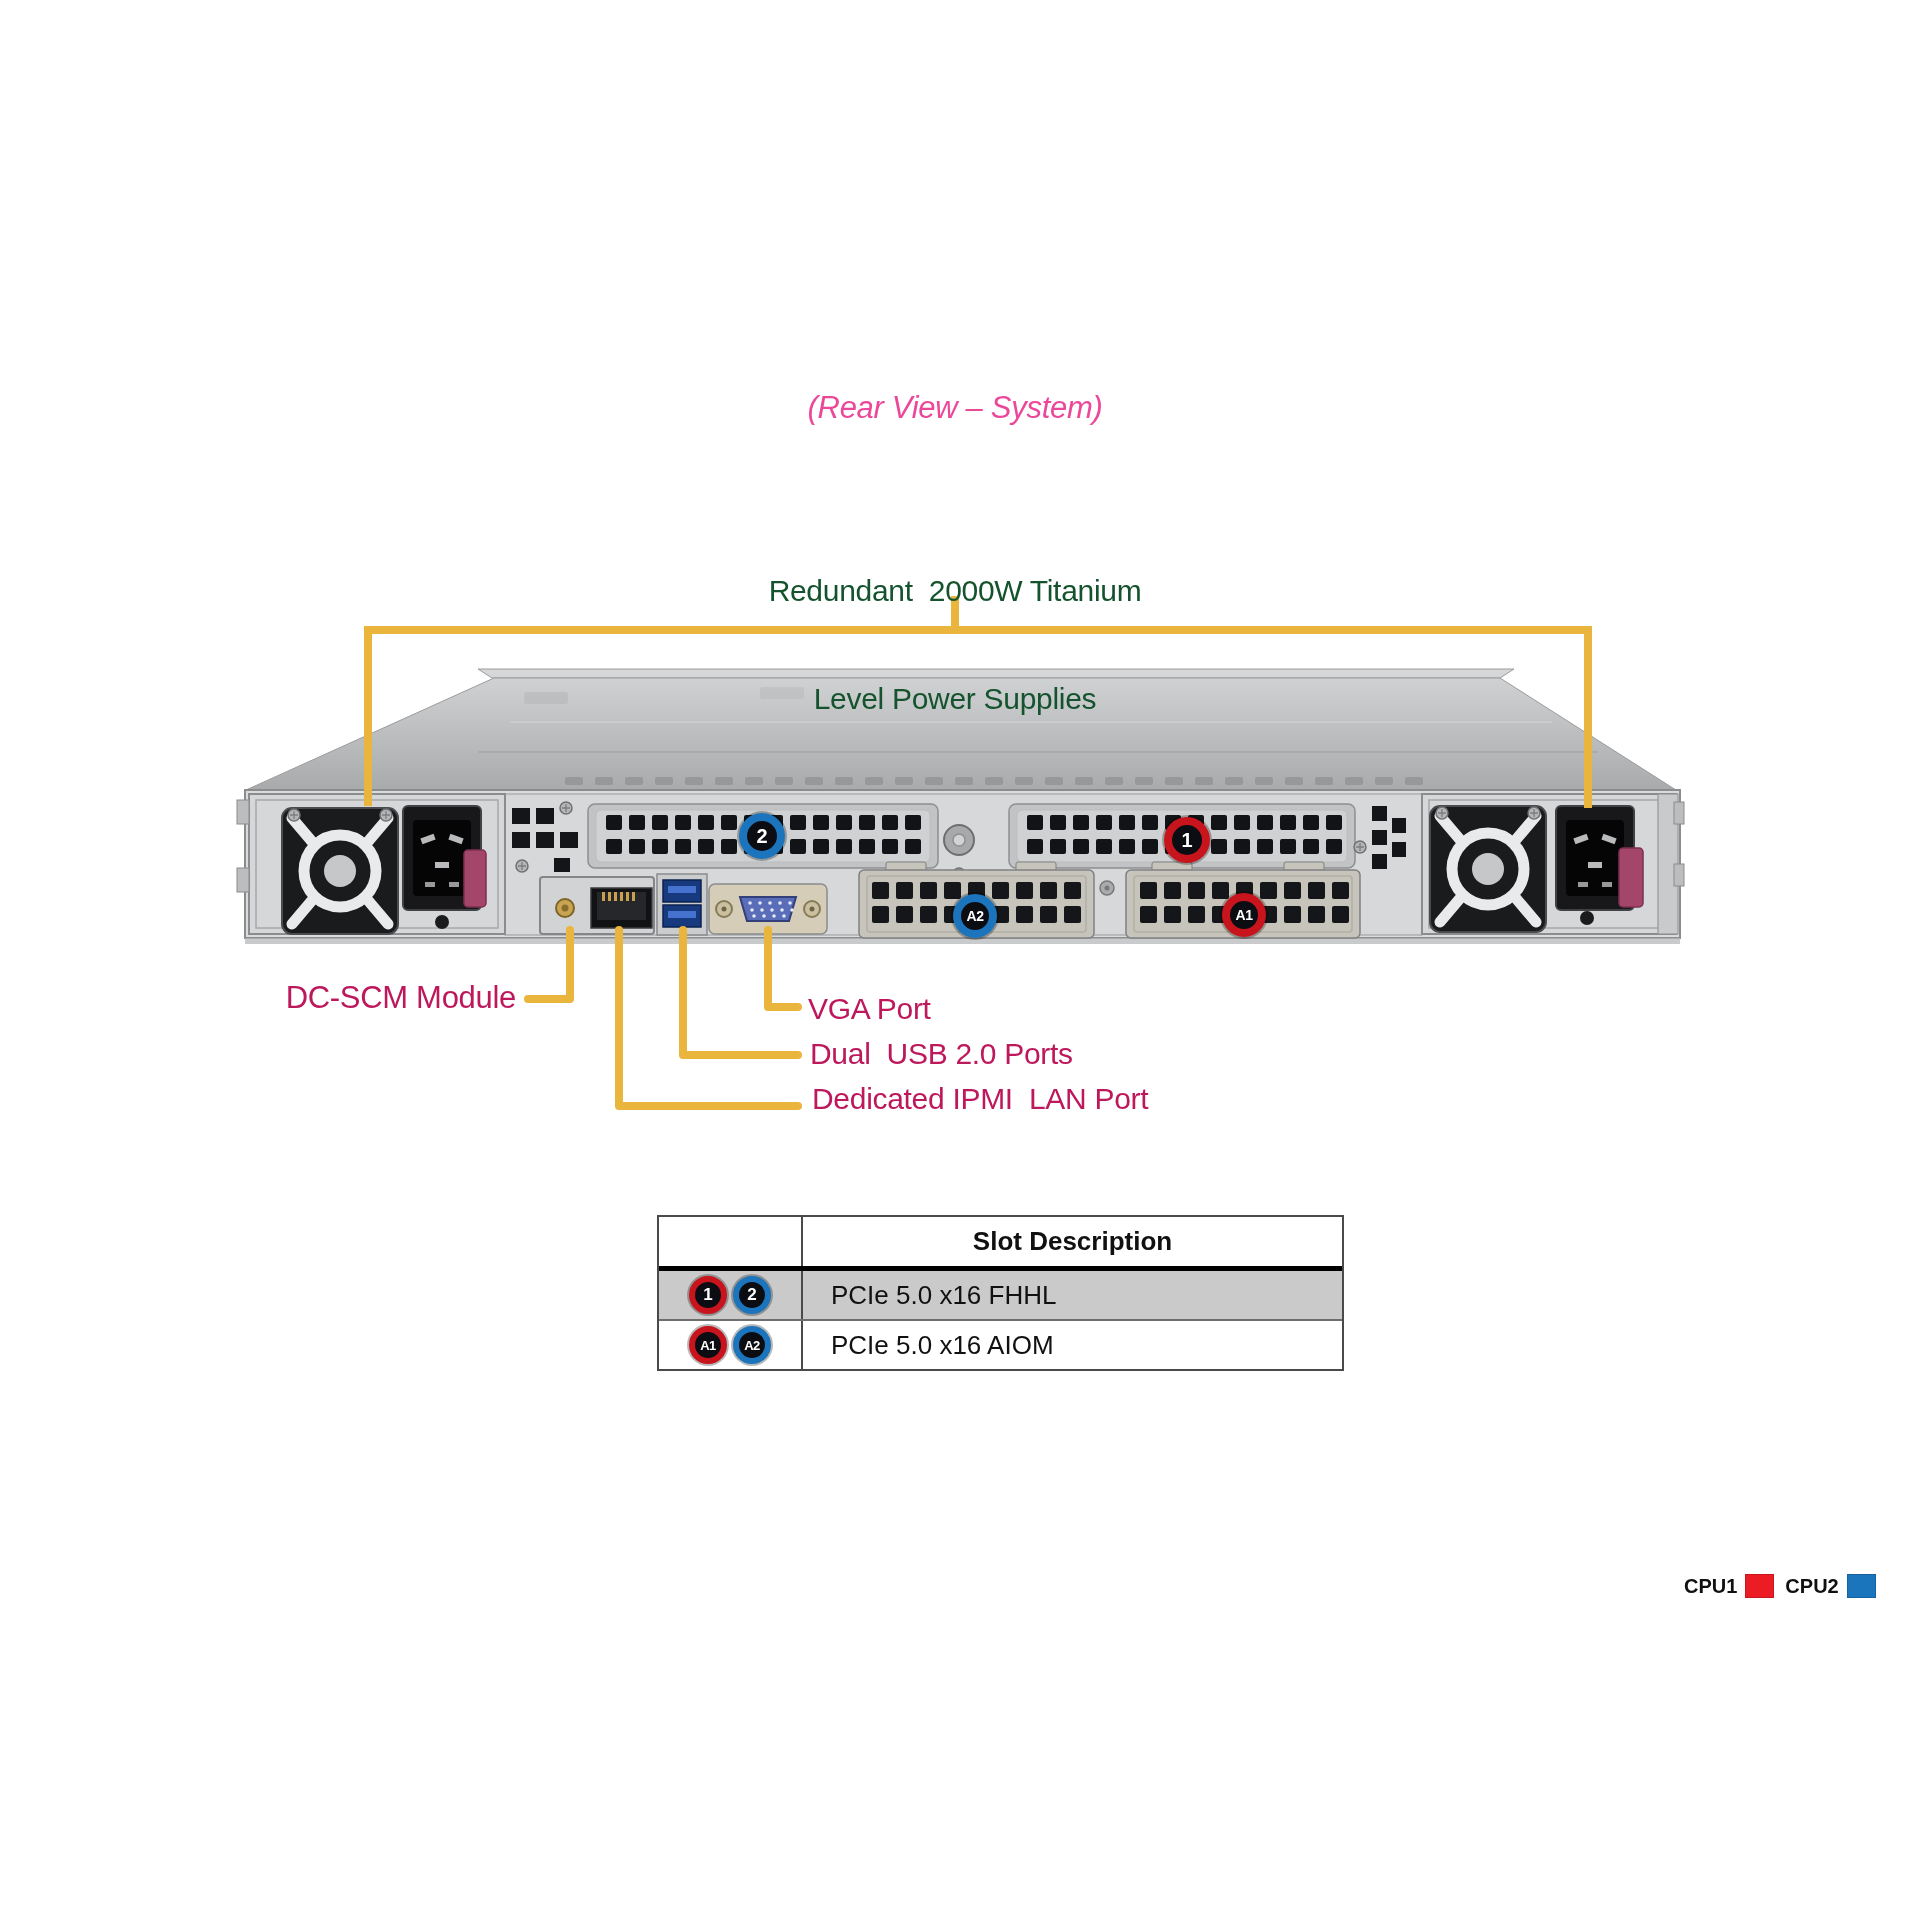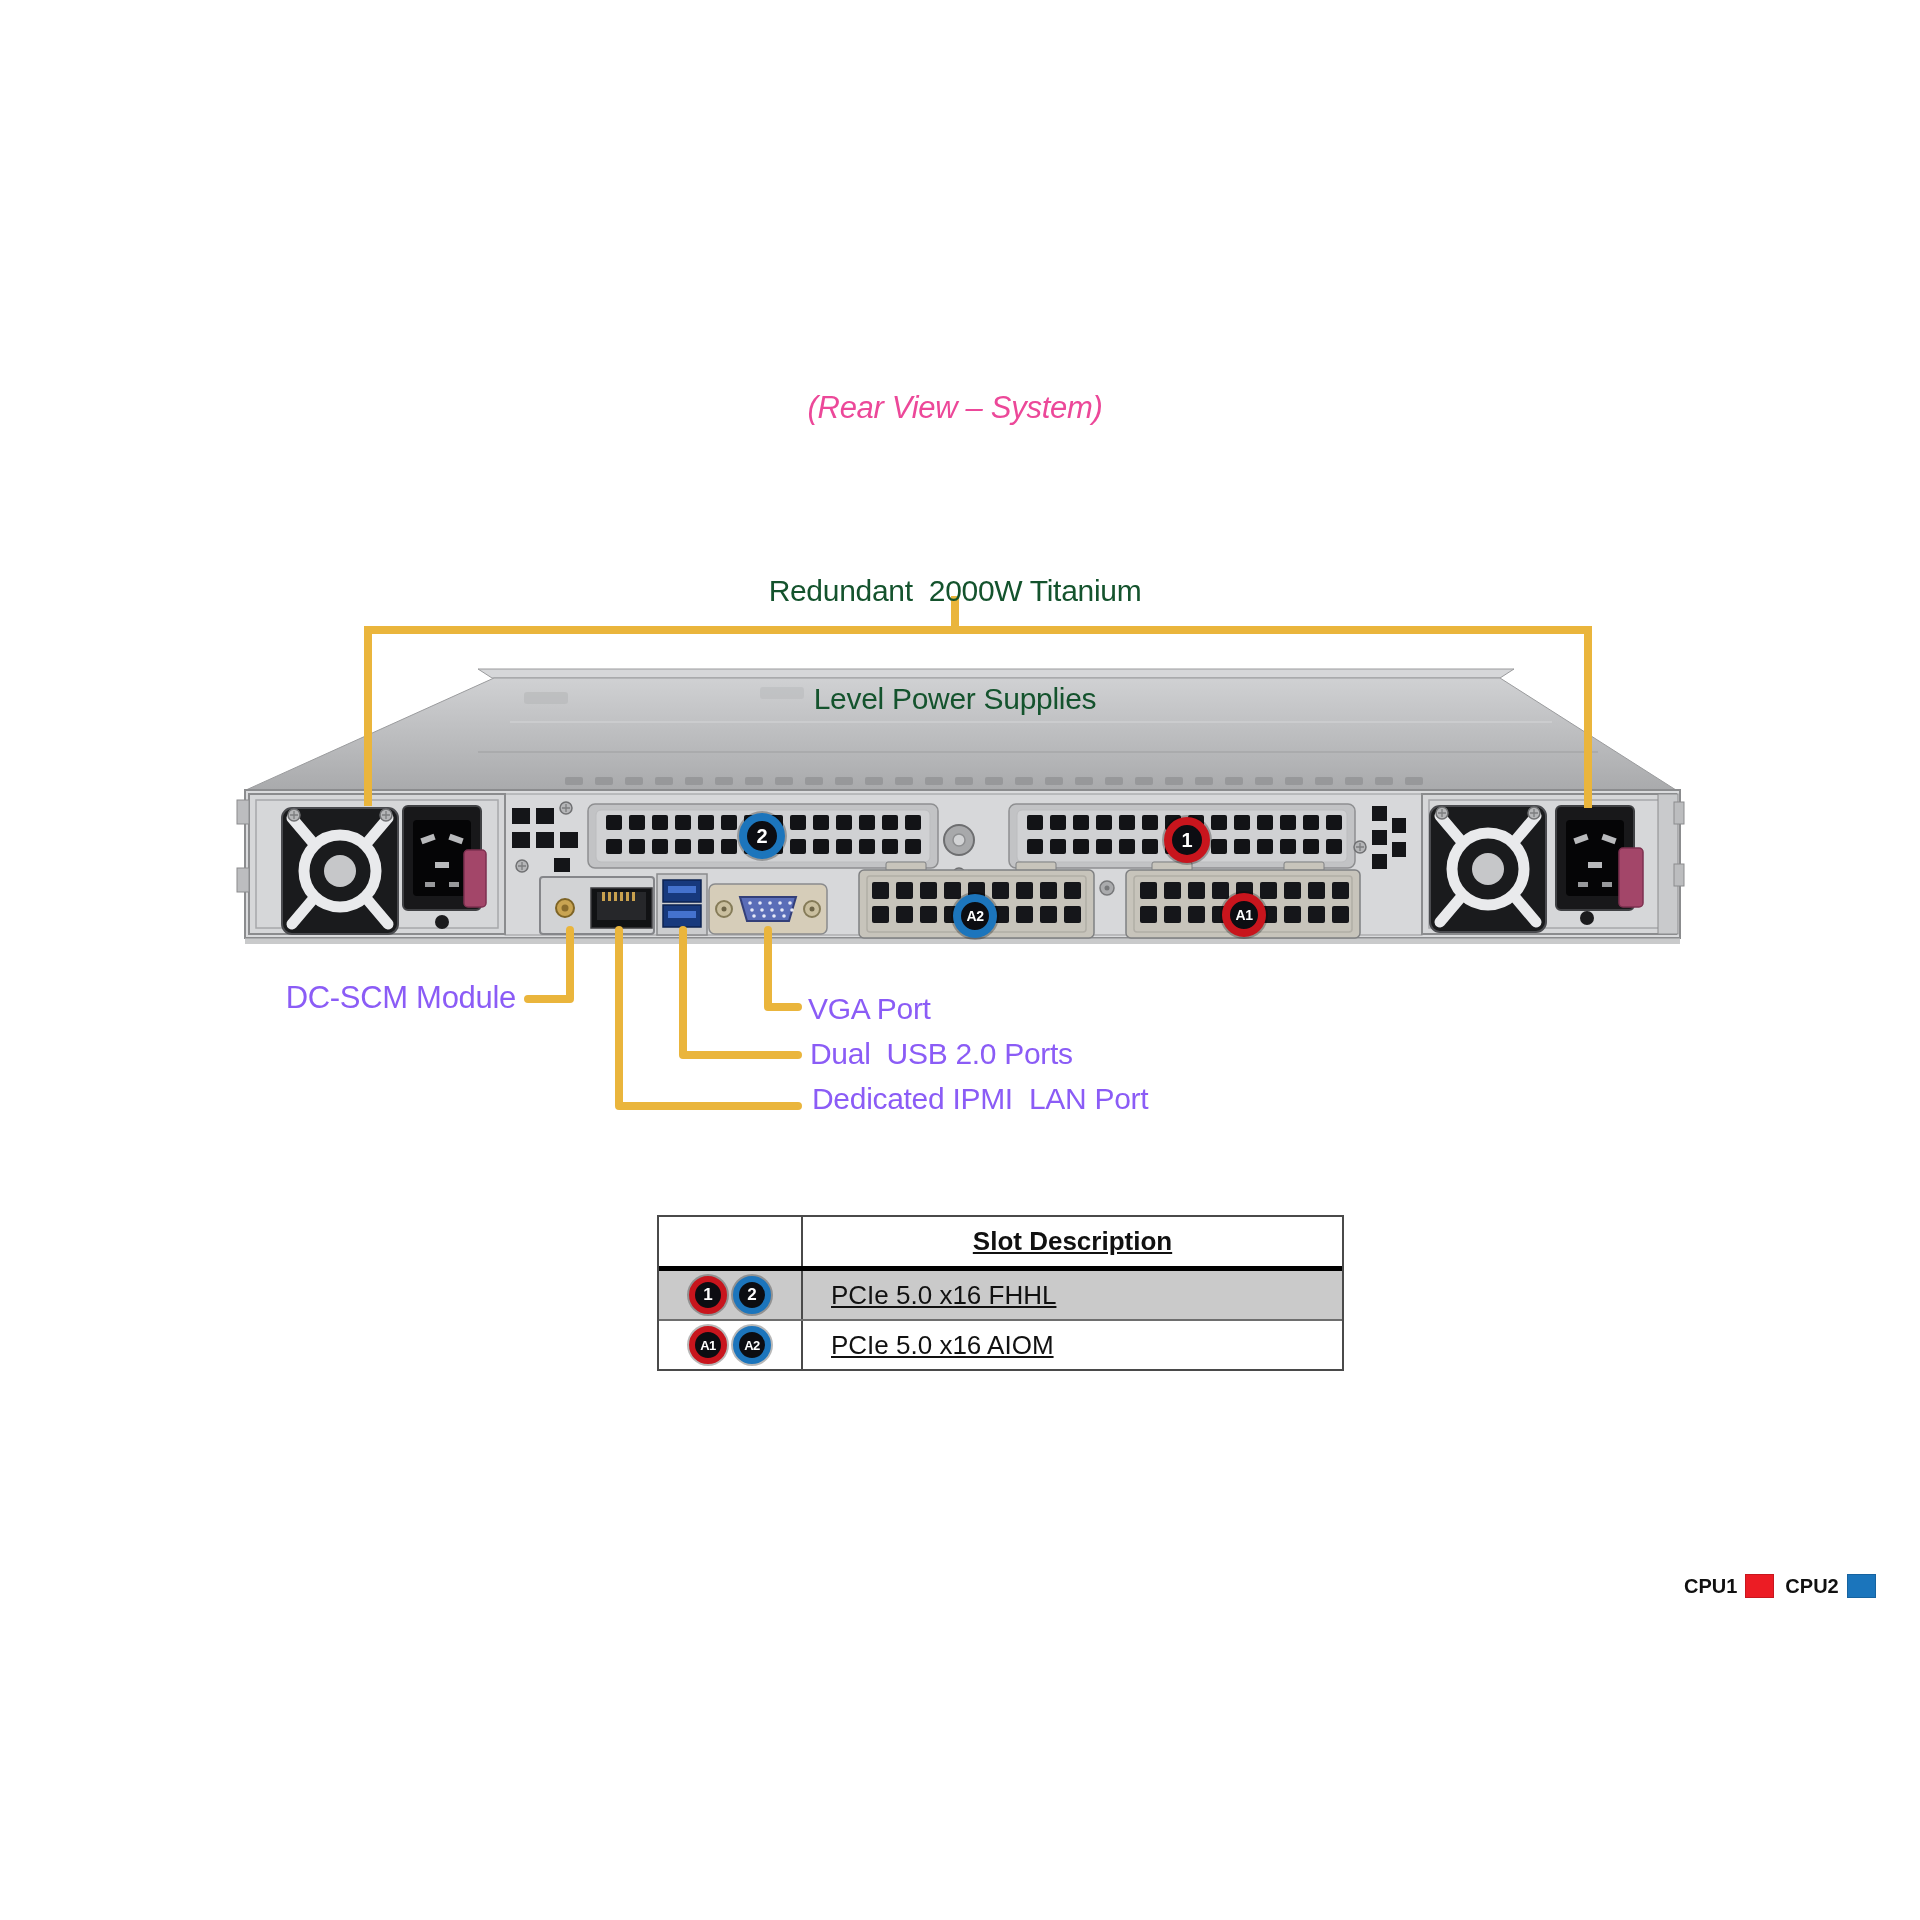--- a/index.html
+++ b/index.html
@@ -4,21 +4,21 @@
 <style>
   html,body{margin:0;padding:0;background:#fff;}
   .canvas{position:relative;width:1920px;height:1920px;background:#ffffff;
           font-family:"Liberation Sans",sans-serif;overflow:hidden;}
   svg.art{position:absolute;left:0;top:0;width:1920px;height:1920px;}
 
   .page-title{position:absolute;left:760px;top:390px;width:390px;text-align:center;
     font-size:31px;font-style:italic;color:#ec4899;letter-spacing:-0.3px;}
   .psu-callout{position:absolute;left:755px;top:501px;width:400px;text-align:center;
     font-size:30px;line-height:36px;color:#14532d;white-space:pre;letter-spacing:-0.3px;}
-  .callout-label{position:absolute;font-size:30px;color:#8b5cf6;white-space:pre;letter-spacing:-0.3px;}
+  .callout-label{position:absolute;font-size:30px;color:#be185d;white-space:pre;letter-spacing:-0.3px;}
   .lbl-dcscm{left:250px;top:980px;width:266px;text-align:right;font-size:31px;}
   .lbl-vga{left:808px;top:992px;}
   .lbl-usb{left:810px;top:1037px;}
   .lbl-ipmi{left:812px;top:1082px;}
 
   .badge{border-radius:50%;background:#0c0d12;color:#fff;display:flex;align-items:center;
     justify-content:center;font-weight:bold;box-shadow:0 0 0 2px rgba(0,0,0,0.28);
     border-style:solid;box-sizing:content-box;}
   .badge-red{border-color:#C8151D;}
   .badge-blue{border-color:#1C75BC;}
@@ -31,21 +31,21 @@
   .pos-aiom1{left:1222px;top:893px;}
 
   .slot-table{position:absolute;left:657px;top:1215px;width:683px;background:#fff;
     border:2px solid #4a4a4a;color:#111;}
   .t-header{height:49px;display:flex;border-bottom:5px solid #000;background:#fff;}
   .t-row{height:48px;display:flex;}
   .t-row.row-gray{background:#cacaca;}
   .t-row + .t-row{border-top:2px solid #6e6e6e;}
   .t-c1{width:142px;flex:none;border-right:2px solid #4a4a4a;display:flex;
     align-items:center;justify-content:center;gap:6px;}
-  .t-c2{flex:1;display:flex;align-items:center;font-size:26px;text-decoration:underline;}
+  .t-c2{flex:1;display:flex;align-items:center;font-size:26px;}
   .t-header .t-c2{justify-content:center;font-weight:bold;}
   .t-row .t-c2{padding-left:28px;}
   .badge-table{border-width:6px;}
   .badge-table.badge-num-t{width:26px;height:26px;font-size:17px;}
   .badge-table.badge-alpha-t{width:26px;height:26px;font-size:13px;letter-spacing:-0.5px;}
 
   .legend{position:absolute;left:1684px;top:1574px;display:flex;align-items:center;
     gap:11px;font-weight:bold;font-size:20px;color:#111;}
   .legend-item{display:flex;align-items:center;gap:8px;justify-content:flex-end;}
   .swatch{width:29px;height:24px;box-shadow:inset 0 0 0 1px rgba(0,0,0,0.15);}

